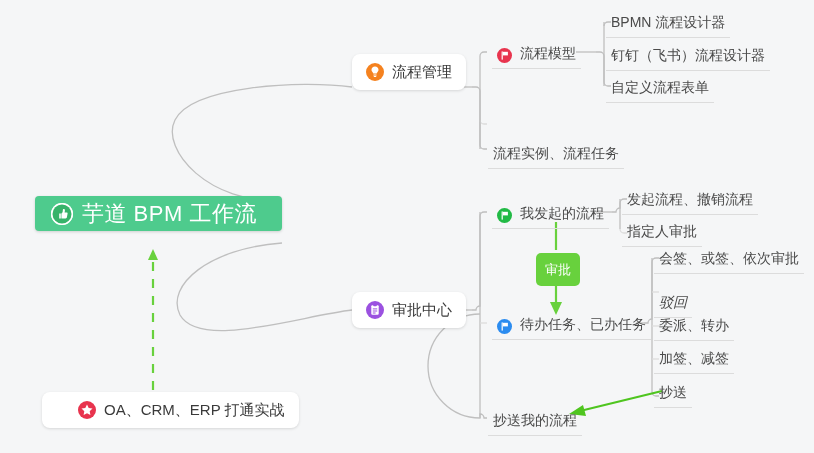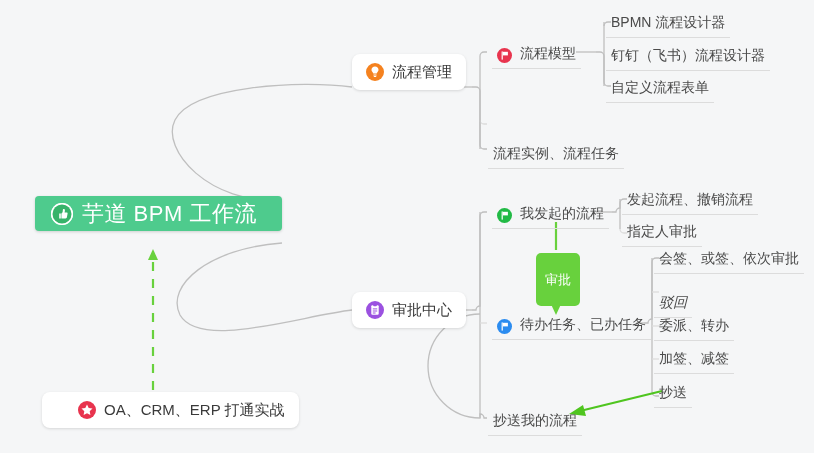--- a/index.html
+++ b/index.html
@@ -72,21 +72,21 @@
   .ico svg{display:block;}
   .ico-thumb{width:22px;height:22px;background:#ffffff;}
 
   
   .green-tag{
     position:absolute;
     background:#68D13D;
     border-radius:5px;
     color:#ffffff;
     font-size:13px;
-    padding:20px 9px;
+    padding:10px 9px;
     white-space:nowrap;
     line-height:1;
   }
 </style>
 </head>
 <body style="background: rgb(245, 246, 247);">
 
 <div id="canvas">
 
   <svg class="links" viewBox="0 0 814 453">

